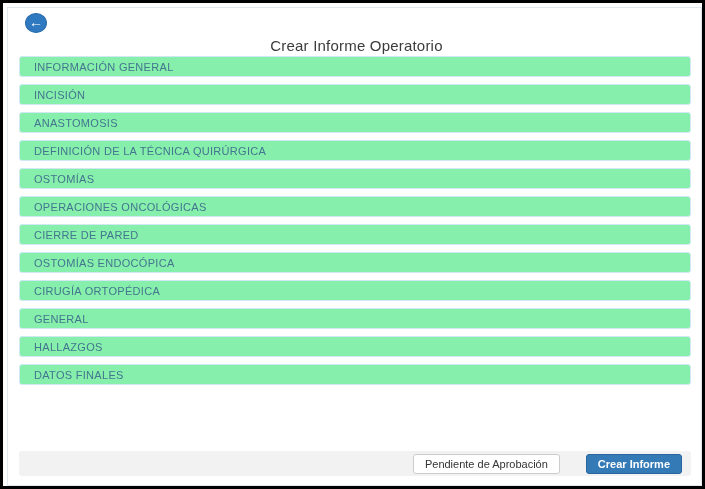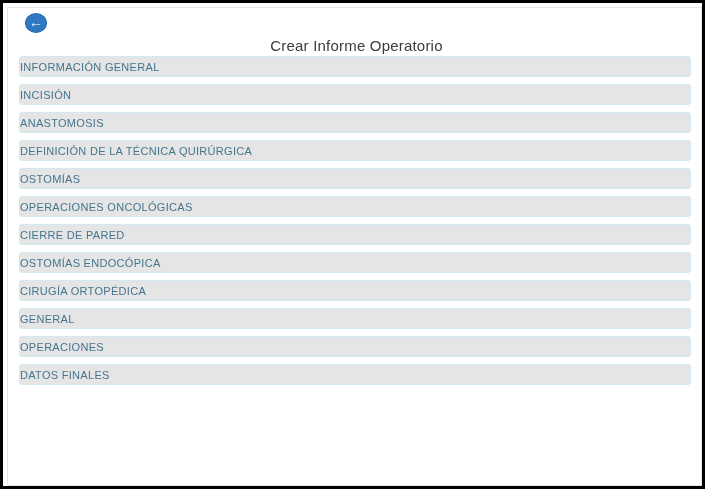--- a/index.html
+++ b/index.html
@@ -41,24 +41,25 @@
     font-size: 15px;
     color: #3b3b3b;
     letter-spacing: 0.2px;
   }
   .sections {
     position: absolute; left: 11px; right: 10px; top: 48px;
   }
   .section-bar {
     height: 21px;
     margin-bottom: 7px;
-    background: #e5e5e5;
+    background: #86efac;
     border: 1px solid #d2e8f3;
     border-radius: 3px;
     display: flex; align-items: center;
+    padding-left: 14px;
     cursor: pointer;
   }
   .section-label {
     font-size: 11px;
     color: #44758f;
     letter-spacing: 0.3px;
     white-space: nowrap;
   }
   .footer-bar {
     position: absolute; left: 11px; right: 10px; bottom: 9px;
@@ -127,22 +128,26 @@
         <div class="section-bar">
         <span class="section-label">OSTOMÍAS ENDOCÓPICA</span>
       </div>
         <div class="section-bar">
         <span class="section-label">CIRUGÍA ORTOPÉDICA</span>
       </div>
         <div class="section-bar">
         <span class="section-label">GENERAL</span>
       </div>
         <div class="section-bar">
-        <span class="section-label">OPERACIONES</span>
+        <span class="section-label">HALLAZGOS</span>
       </div>
         <div class="section-bar">
         <span class="section-label">DATOS FINALES</span>
       </div>
       </div>
 
+    <div class="footer-bar">
+      <button class="btn btn-default">Pendiente de Aprobación</button>
+      <button class="btn btn-primary">Crear Informe</button>
+    </div>
 
   </div>
 </div>
 
 </body></html>

